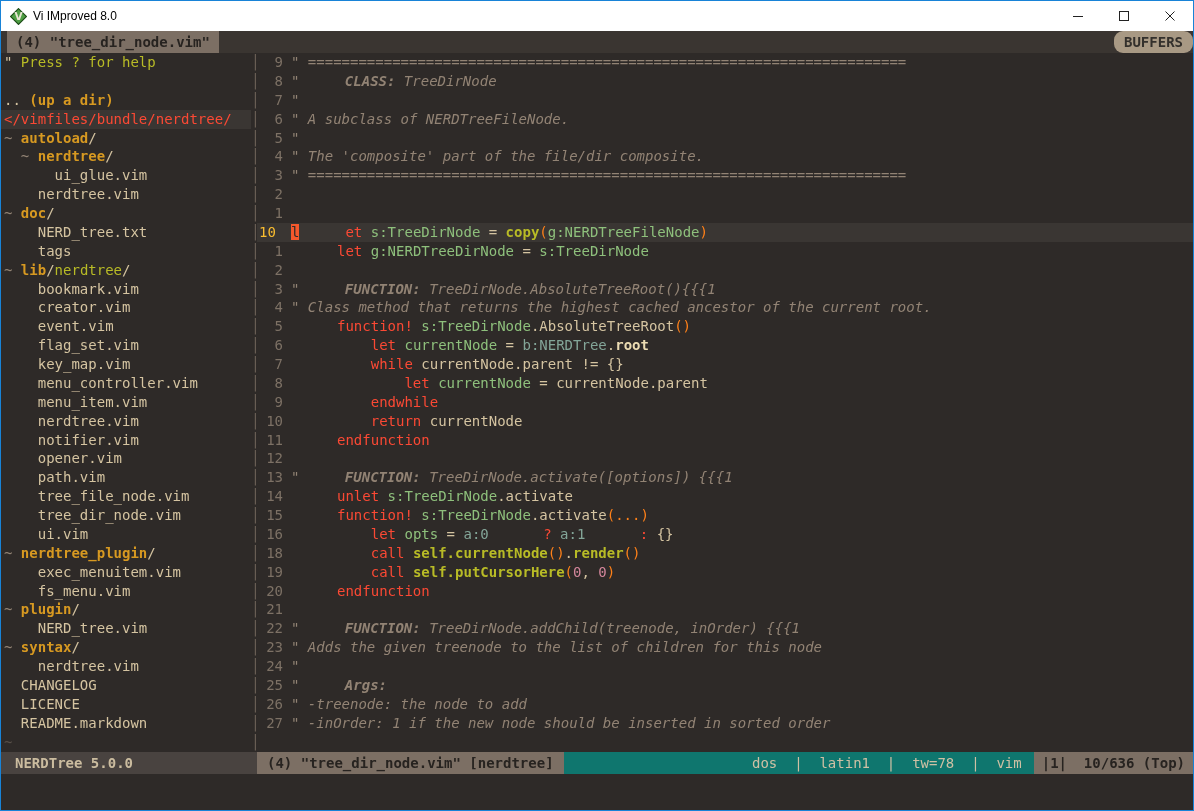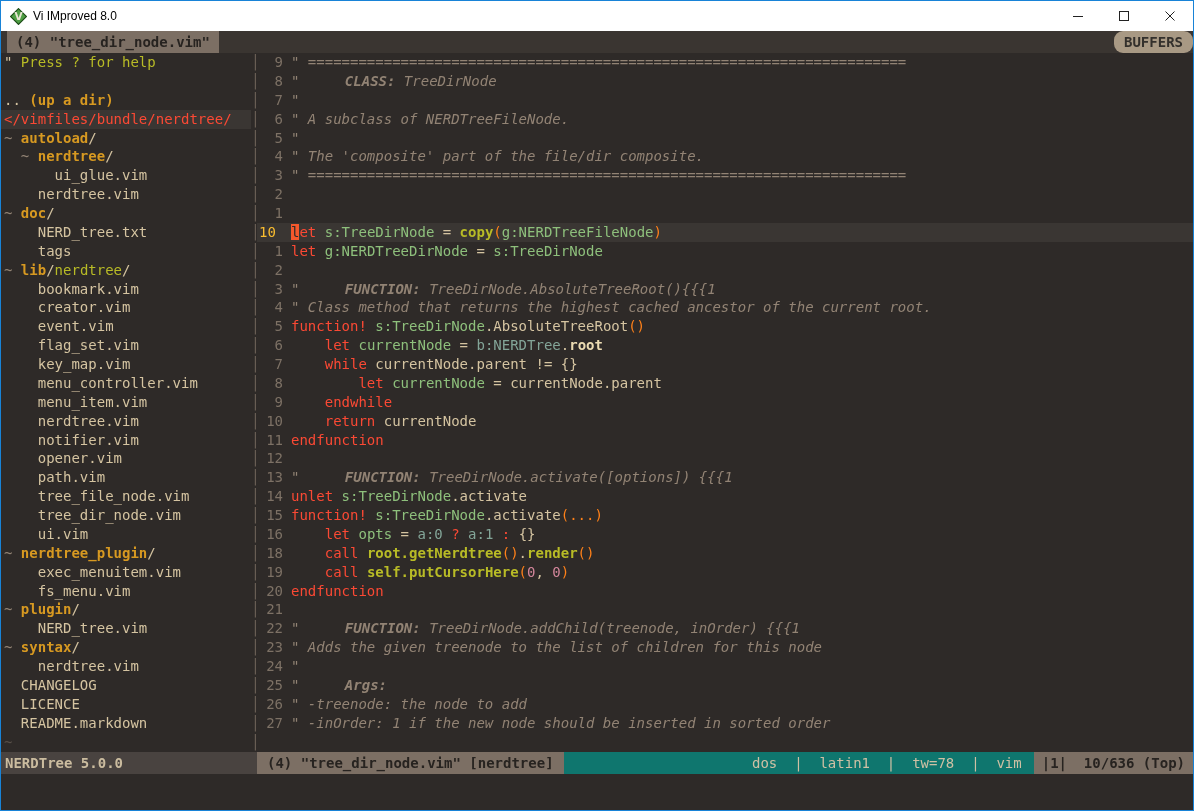--- a/index.html
+++ b/index.html
@@ -29,36 +29,36 @@
   .row{height:18.89px;line-height:18.89px;white-space:pre;font-size:14px;color:#d5c4a1;display:flex;}
   .tree .row{padding-left:3px;}
   .editor .row{padding-left:2px;}
   .cursorline{background:#3a3633;}
   .num{display:inline-block;width:24px;flex:0 0 auto;text-align:right;margin-right:8px;color:#7d7165;}
   .numcur{text-align:left;color:#fabd2f;}
   .codetext{flex:1;}
   
   .s-cm{color:#928374;font-style:italic;}
   .s-cmb{color:#928374;font-style:italic;font-weight:bold;margin-left:37px;}
-  .s-kw{color:#fb4934;}
+  .s-kw{color:#fb4934;padding-left:46px;}
   .s-aq{color:#8ec07c;}
   .s-bl{color:#83a598;}
   .s-fn{color:#b8bb26;font-weight:bold;}
   .s-or{color:#fe8019;}
   .s-pu{color:#d3869b;}
   .s-tx{color:#d5c4a1;}
   .s-bd{color:#ebdbb2;font-weight:bold;}
   .s-gold{color:#d79921;font-weight:bold;}
   .s-grn{color:#b8bb26;}
   .s-root{color:#fb4934;}
   .s-dim{color:#574f48;}
   .s-cur{background:#f4582c;color:#2e2a28;}
   
   .statusrow{height:22px;flex:0 0 auto;display:flex;font-size:14px;font-weight:bold;line-height:22px;white-space:pre;}
-  .st-tree{width:256px;flex:0 0 auto;background:#494340;color:#cbbc9f;padding-left:4px;box-sizing:border-box;}
+  .st-tree{width:256px;flex:0 0 auto;background:#494340;color:#cbbc9f;padding-left:14px;box-sizing:border-box;}
   .st-file{background:#7c6f64;color:#272320;padding:0 10px;}
   .st-mid{flex:1;background:#0f766e;color:#cfc0a4;font-weight:normal;text-align:right;padding-right:12px;}
   .st-pos{background:#7c6f64;color:#272320;padding:0 8px;}
   
   .cmdline{flex:1;background:#2e2a28;}
 </style>
 </head>
 <body>
 
 <div class="window">
@@ -195,21 +195,21 @@
         <div class="row"><span class="num">7</span><span class="codetext"><span class="s-tx">    </span><span class="s-kw">while</span><span class="s-tx"> currentNode.parent != {}</span></span></div>
         <div class="row"><span class="num">8</span><span class="codetext"><span class="s-tx">        </span><span class="s-kw">let</span><span class="s-tx"> </span><span class="s-aq">currentNode</span><span class="s-tx"> = currentNode.parent</span></span></div>
         <div class="row"><span class="num">9</span><span class="codetext"><span class="s-tx">    </span><span class="s-kw">endwhile</span></span></div>
         <div class="row"><span class="num">10</span><span class="codetext"><span class="s-tx">    </span><span class="s-kw">return</span><span class="s-tx"> currentNode</span></span></div>
         <div class="row"><span class="num">11</span><span class="codetext"><span class="s-kw">endfunction</span></span></div>
         <div class="row"><span class="num">12</span><span class="codetext"></span></div>
         <div class="row"><span class="num">13</span><span class="codetext"><span class="s-cm">" </span><span class="s-cmb">FUNCTION:</span><span class="s-cm"> TreeDirNode.activate([options]) {{{1</span></span></div>
         <div class="row"><span class="num">14</span><span class="codetext"><span class="s-kw">unlet</span><span class="s-tx"> </span><span class="s-aq">s:TreeDirNode</span><span class="s-tx">.activate</span></span></div>
         <div class="row"><span class="num">15</span><span class="codetext"><span class="s-kw">function!</span><span class="s-tx"> </span><span class="s-aq">s:TreeDirNode</span><span class="s-tx">.activate</span><span class="s-or">(...)</span></span></div>
         <div class="row"><span class="num">16</span><span class="codetext"><span class="s-tx">    </span><span class="s-kw">let</span><span class="s-tx"> </span><span class="s-aq">opts</span><span class="s-tx"> = </span><span class="s-bl">a:0</span><span class="s-tx"> </span><span class="s-kw">?</span><span class="s-tx"> </span><span class="s-bl">a:1</span><span class="s-tx"> </span><span class="s-kw">:</span><span class="s-tx"> {}</span></span></div>
-        <div class="row"><span class="num">18</span><span class="codetext"><span class="s-tx">    </span><span class="s-kw">call</span><span class="s-tx"> </span><span class="s-fn">root.getNerdtree</span><span class="s-or">()</span><span class="s-tx">.</span><span class="s-fn">render</span><span class="s-or">()</span></span></div>
+        <div class="row"><span class="num">18</span><span class="codetext"><span class="s-tx">    </span><span class="s-kw">call</span><span class="s-tx"> </span><span class="s-fn">self.currentNode</span><span class="s-or">()</span><span class="s-tx">.</span><span class="s-fn">render</span><span class="s-or">()</span></span></div>
         <div class="row"><span class="num">19</span><span class="codetext"><span class="s-tx">    </span><span class="s-kw">call</span><span class="s-tx"> </span><span class="s-fn">self.putCursorHere</span><span class="s-or">(</span><span class="s-pu">0</span><span class="s-tx">, </span><span class="s-pu">0</span><span class="s-or">)</span></span></div>
         <div class="row"><span class="num">20</span><span class="codetext"><span class="s-kw">endfunction</span></span></div>
         <div class="row"><span class="num">21</span><span class="codetext"></span></div>
         <div class="row"><span class="num">22</span><span class="codetext"><span class="s-cm">" </span><span class="s-cmb">FUNCTION:</span><span class="s-cm"> TreeDirNode.addChild(treenode, inOrder) {{{1</span></span></div>
         <div class="row"><span class="num">23</span><span class="codetext"><span class="s-cm">" Adds the given treenode to the list of children for this node</span></span></div>
         <div class="row"><span class="num">24</span><span class="codetext"><span class="s-cm">"</span></span></div>
         <div class="row"><span class="num">25</span><span class="codetext"><span class="s-cm">" </span><span class="s-cmb">Args:</span></span></div>
         <div class="row"><span class="num">26</span><span class="codetext"><span class="s-cm">" -treenode: the node to add</span></span></div>
         <div class="row"><span class="num">27</span><span class="codetext"><span class="s-cm">" -inOrder: 1 if the new node should be inserted in sorted order</span></span></div>
       </div>

